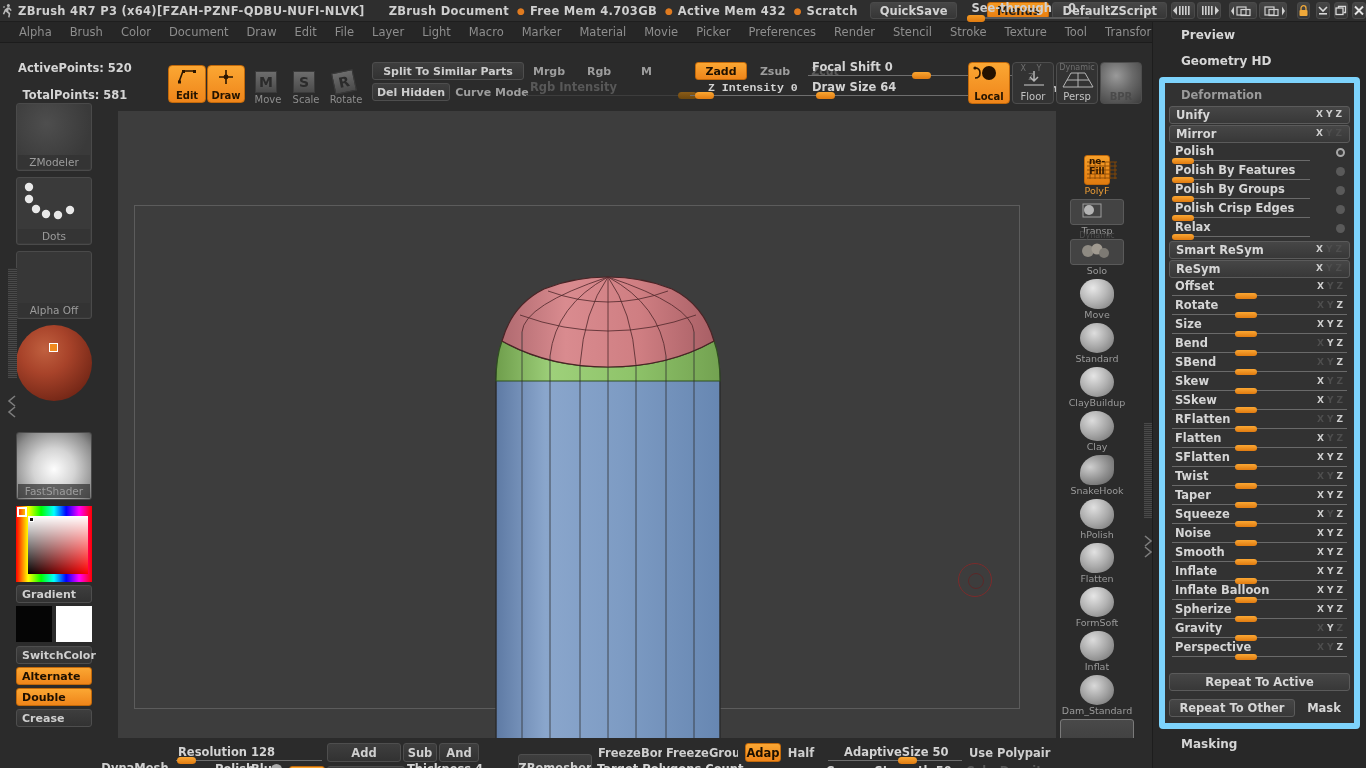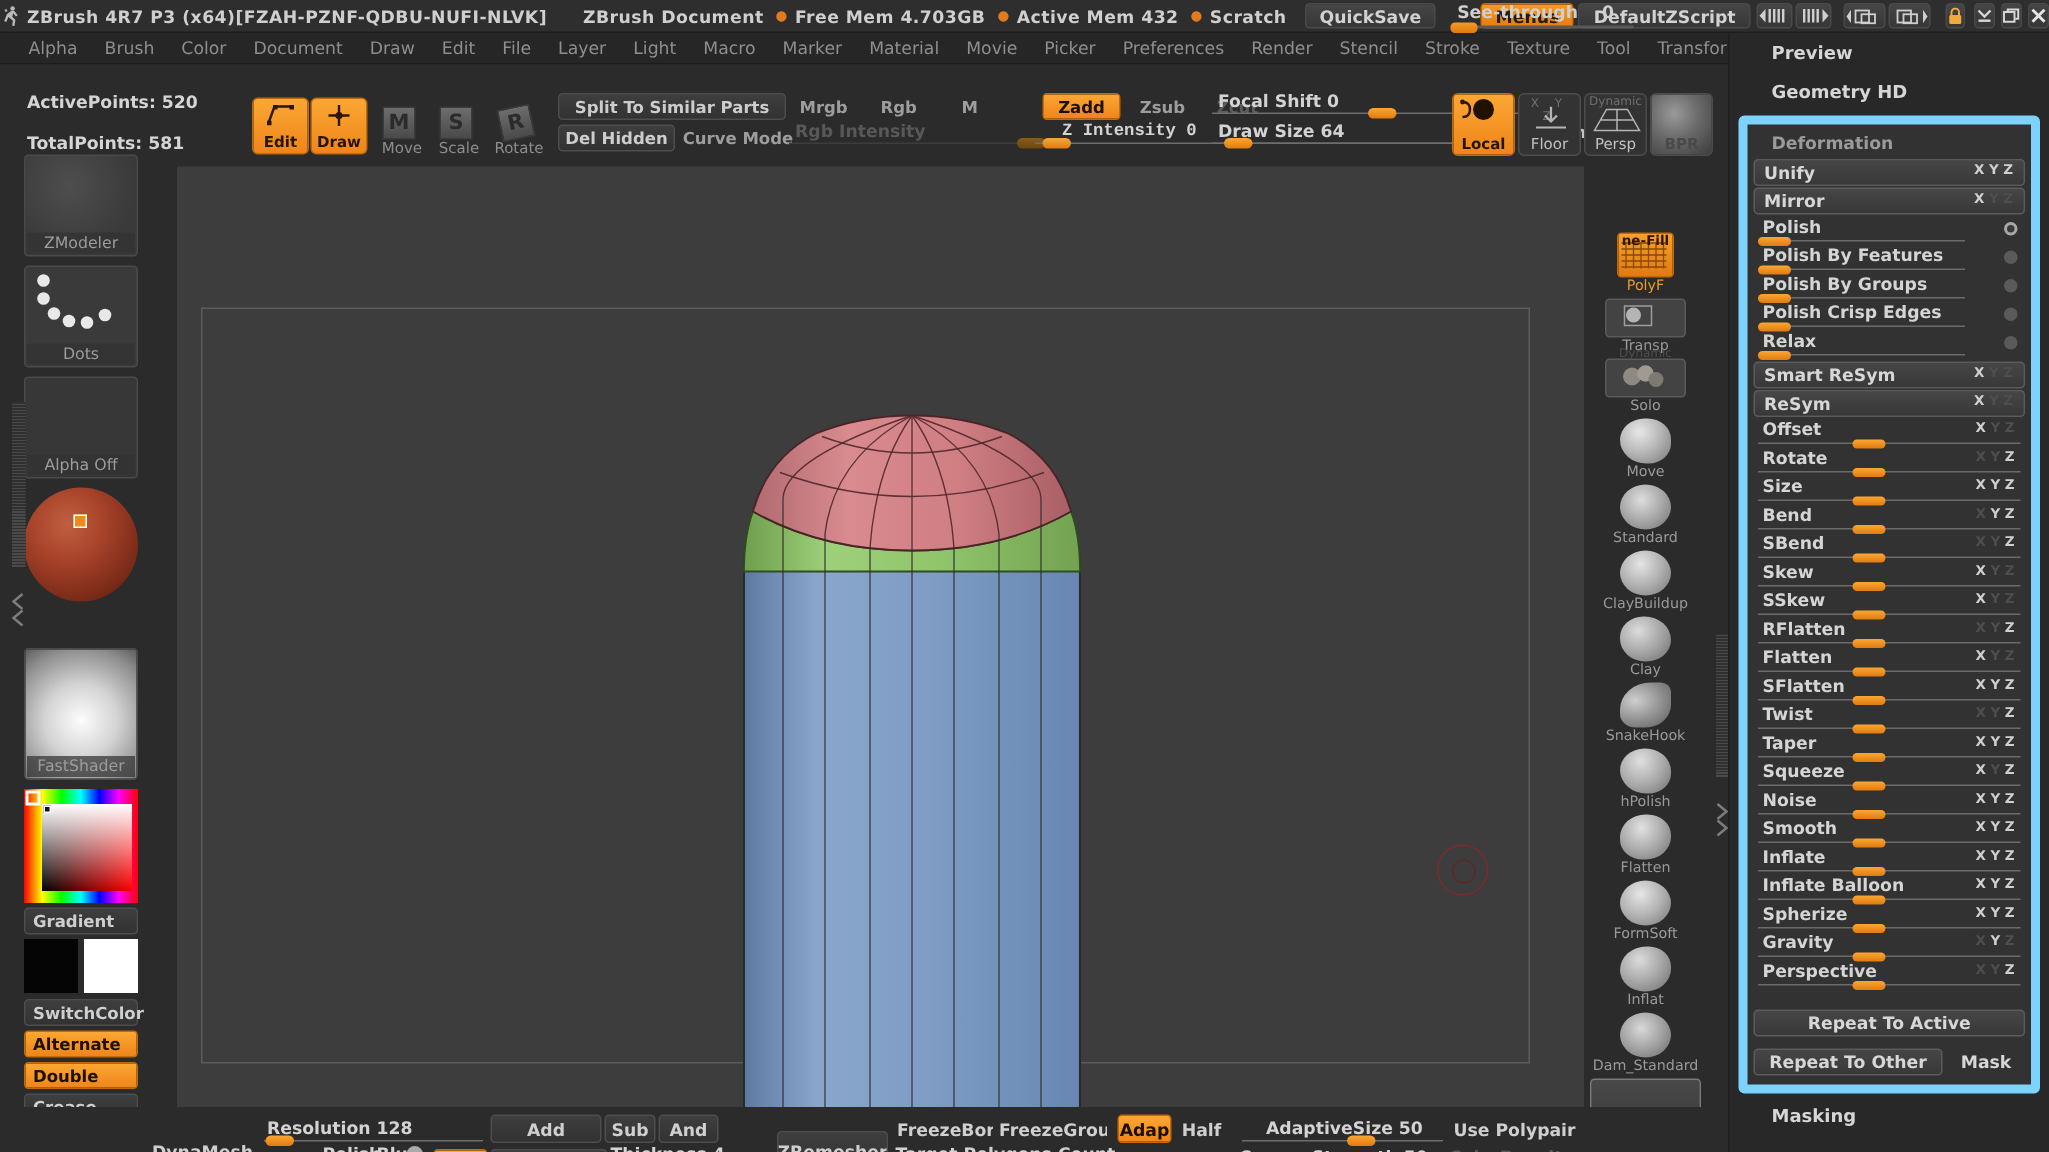--- a/index.html
+++ b/index.html
@@ -73,21 +73,21 @@
   .menu-item {
     font-size: 11.5px; color: #8e8e8e; padding: 1px 9px; border-radius: 2px;
     white-space: nowrap; font-family: "DejaVu Sans", "Liberation Sans", sans-serif;
   }
 
   
   #main { position: absolute; left: 0; top: 43px; width: 1152px; height: 725px; background: #2b2b2b; }
 
   
   #counters { position: absolute; left: 18px; top: 18px; }
-  .counter { font-size: 11.5px; font-weight: bold; color: #d5d5d5; margin-bottom: 13px; white-space: nowrap; }
+  .counter { font-size: 11.5px; font-weight: bold; color: #d5d5d5; margin-bottom: 13px; white-space: nowrap; text-align: center; }
 
   
   #toolstrip { position: absolute; left: 168px; top: 20px; width: 960px; height: 53px; }
   .big-btn {
     position: absolute; width: 38px; height: 38px; border-radius: 4px;
     border: 1px solid #555; background: linear-gradient(#3c3c3c,#303030);
     display: flex; flex-direction: column; align-items: center; justify-content: flex-end;
   }
   .big-btn.on { background: linear-gradient(#fba733,#ef851a); border-color: #c2690a; }
   .big-btn .bl { font-size: 10px; color: #d4d4d4; line-height: 11px; padding-bottom: 1px; }
@@ -155,21 +155,21 @@
     border: 1px solid #5a2828; border-radius: 50%;
   }
 
   
   #brushcol { position: absolute; left: 1068px; top: 112px; width: 58px; }
   .bc-item { width: 58px; margin-bottom: 2px; display: flex; flex-direction: column; align-items: center; }
   .bc-thumb { width: 34px; height: 30px; border-radius: 3px; position: relative; }
   .bc-lbl { font-size: 9.5px; color: #9a9a9a; line-height: 12px; white-space: nowrap; }
   .bc-boxed { width: 54px; height: 26px; border: 1px solid #5a5a5a; border-radius: 3px; background: #434343; position: relative; }
   .bc-orange {
-    width: 38px; height: 30px; border-radius: 3px;
+    width: 26px; height: 30px; border-radius: 3px;
     background: linear-gradient(#f7a02a,#e07b10); border: 1px solid #c2690a; position: relative;
   }
 
   
   #bottom { position: absolute; left: 0px; top: 695px; width: 1152px; height: 73px; background: #2b2b2b; }
   .bb {
     position: absolute; border: 1px solid #4e4e4e; border-radius: 3px;
     background: linear-gradient(#3e3e3e,#323232);
     display: flex; align-items: center; justify-content: center;
     font-size: 11.5px; font-weight: bold; color: #cfcfcf; height: 19px; white-space: nowrap; overflow: hidden;
@@ -484,21 +484,21 @@
       </div>
 
       <div class="lp-box" style="background:#373737;">
         <div class="lp-cap">Alpha Off</div>
       </div>
 
       <div class="lp-swatch" style="background:radial-gradient(circle at 38% 32%, #c0603f 0%, #a8432a 35%, #6b2213 85%, #4a1509 100%);border-radius:50%;">
         <div style="position:absolute;left:33px;top:18px;width:9px;height:9px;background:#f08a1e;border:1px solid #fff;"></div>
       </div>
 
-      <div class="lp-box" style="height:88px;background:radial-gradient(circle at 50% 55%, #fdfdfd 0%, #d4d4d4 40%, #8d8d8d 80%, #5c5c5c 100%);margin-top:31px;">
+      <div class="lp-box" style="height:68px;background:radial-gradient(circle at 50% 55%, #fdfdfd 0%, #d4d4d4 40%, #8d8d8d 80%, #5c5c5c 100%);margin-top:31px;">
         <div class="lp-cap">FastShader</div>
       </div>
 
       <div style="position:relative;width:76px;height:76px;margin-bottom:3px;
                   background:linear-gradient(90deg,#f00,#ff0 16%,#0f0 33%,#0ff 50%,#00f 66%,#f0f 83%,#f00);">
         <div style="position:absolute;left:12px;top:10px;right:4px;bottom:8px;
                     background:linear-gradient(180deg, rgba(255,255,255,1), rgba(255,255,255,0)),
                                linear-gradient(90deg, rgba(0,0,0,1), rgba(255,0,0,1));"></div>
         <div style="position:absolute;left:1px;top:1px;width:10px;height:10px;border:2px solid #fff;"></div>
         <div style="position:absolute;left:13px;top:11px;width:5px;height:5px;background:#111;border:1px solid #fff;"></div>

